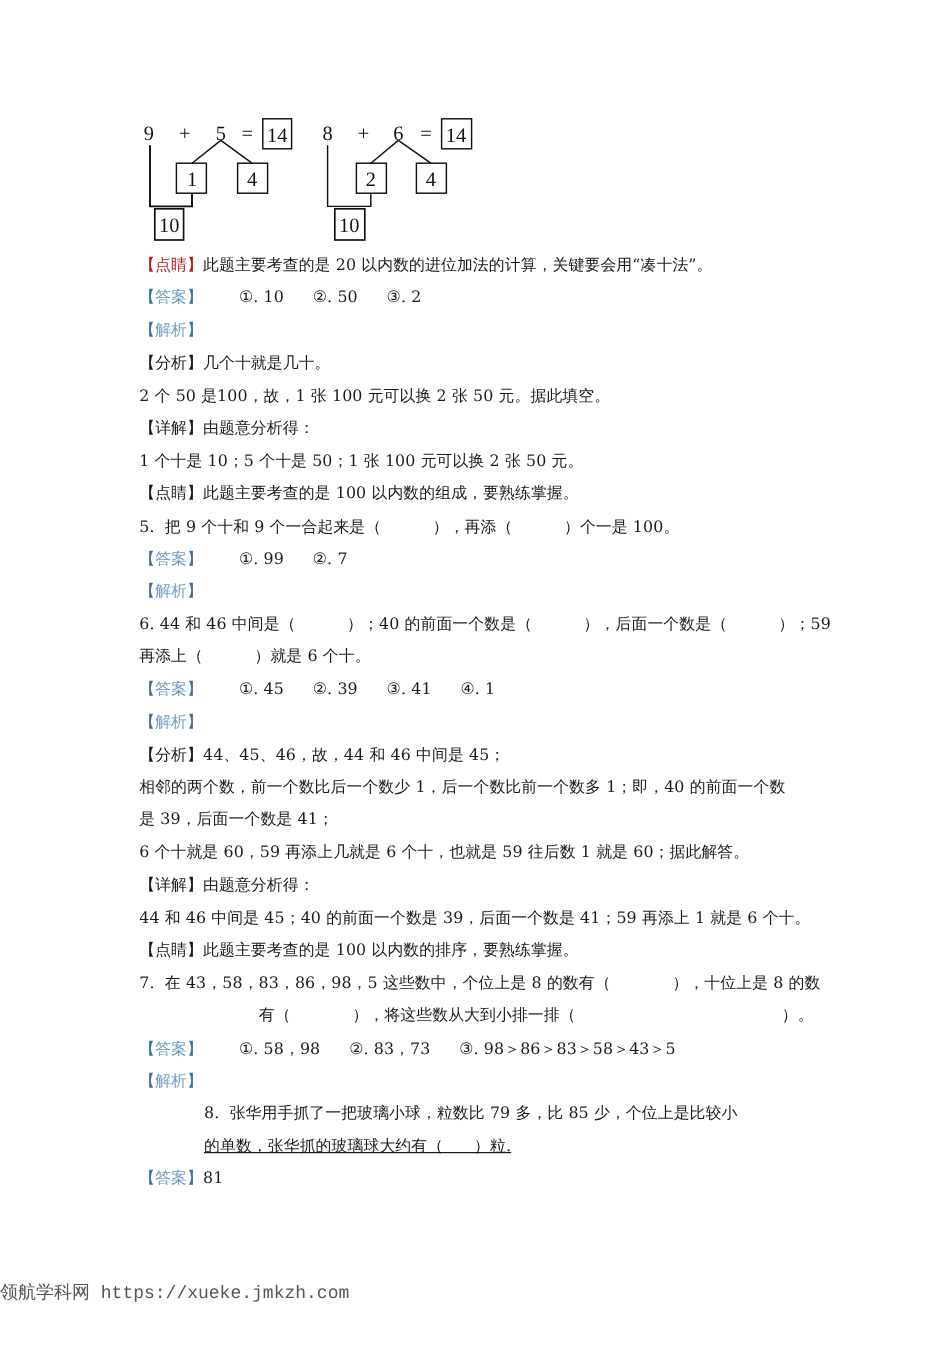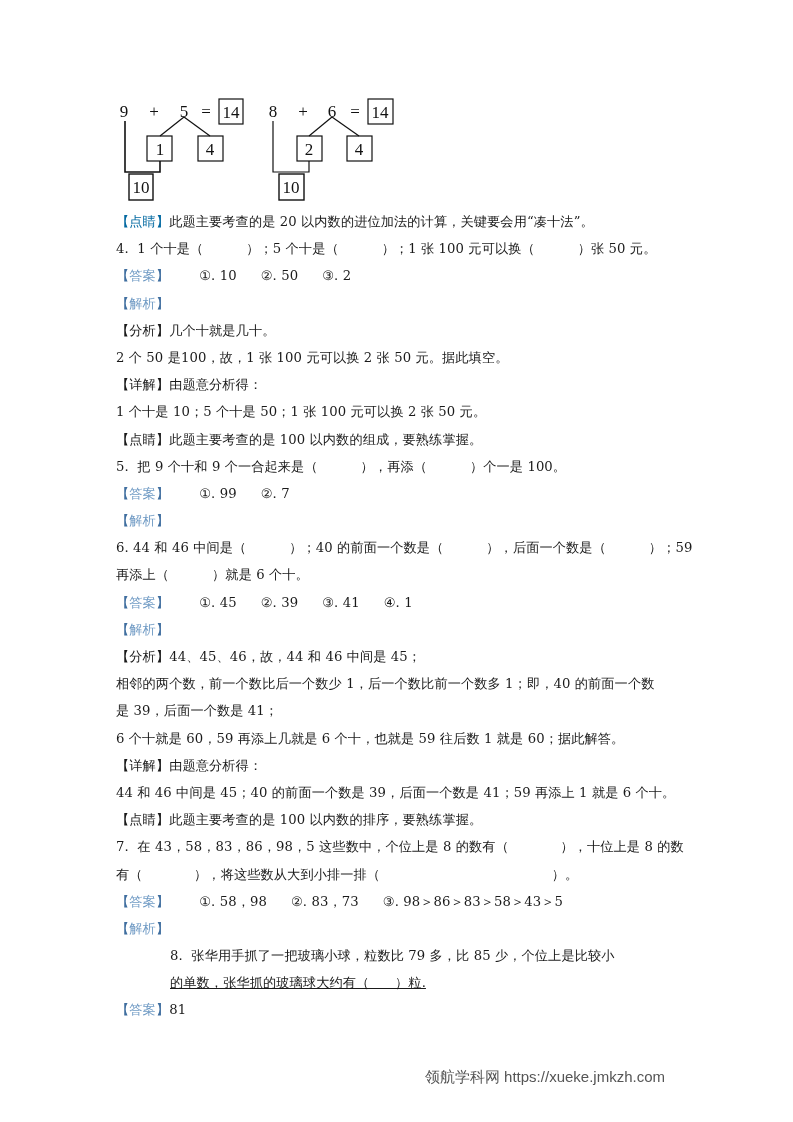--- a/index.html
+++ b/index.html
@@ -5,25 +5,25 @@
   html, body { margin: 0; padding: 0; background: #ffffff; }
   body { width: 793px; height: 1122px; position: relative; overflow: hidden;
          font-family: "DejaVu Serif", "Liberation Serif", serif; color: #1a1a1a; }
   .diagram { position: absolute; left: 100px; top: 90px; width: 320px; height: 120px; }
   .diagram svg text { font-family: "Liberation Serif", "DejaVu Serif", serif; font-size: 17px; fill: #111; }
   .content { position: absolute; left: 116px; top: 208px; width: 562px; }
   .line { height: 27.2px; line-height: 27.2px; font-size: 13.2px; white-space: nowrap; letter-spacing: 0.1px; }
   .line.indent { padding-left: 54px; }
   .tag-blue { color: #6f9ac4; }
   .tag-blue .br { color: #3f6e9f; }
-  .tag-black { color: #0369a1; }
+  .tag-black { color: #b91c1c; }
   .ans-gap { display: inline-block; width: 30px; }
   .ans-item { display: inline-block; margin-right: 24px; text-align: right; }
-  .footer { position: absolute; left: 0; width: 665px; top: 1068px; text-align: right;
-            font-family: Liberation Sans, sans-serif; font-size: 15px; color: #555; }
+  .footer { position: absolute; left: 0; width: 665px; top: 1068px; text-align: left;
+            font-family: Liberation Mono, monospace; font-size: 15px; color: #555; }
 </style>
 </head>
 <body>
 
 <div class="diagram">
   <svg width="320" height="120" viewBox="100 90 320 120" xmlns="http://www.w3.org/2000/svg">
     <g stroke="#111" stroke-width="1.2" fill="none">
       <line x1="184" y1="117" x2="160" y2="136"></line>
       <line x1="184" y1="117" x2="210" y2="136"></line>
       <rect x="219" y="99" width="24" height="25"></rect>
@@ -64,21 +64,20 @@
     </g>
   </svg>
 </div>
 
 <div class="content">
 
   <div class="line">
     <span class="tag-black"><span>【</span><span>点睛</span><span>】</span></span><span>此题主要考查的是 20 以内数的进位加法的计算，关键要会用“凑十法”。</span>
   </div>
 
-  <div class="line" style="white-space:pre;">4.  1 个十是（          ）；5 个十是（          ）；1 张 100 元可以换（          ）张 50 元。</div>
   <div class="line">
     <span class="tag-blue"><span class="br">【</span><span>答案</span><span class="br">】</span></span><span class="ans-gap"></span><span class="ans-item">①. 10</span><span class="ans-item">②. 50</span><span class="ans-item">③. 2</span>
   </div>
   <div class="line">
     <span class="tag-blue"><span class="br">【</span><span>解析</span><span class="br">】</span></span>
   </div>
   <div class="line">
     <span><span>【</span><span>分析</span><span>】</span></span><span>几个十就是几十。</span>
   </div>
   <div class="line">2 个 50 是100，故，1 张 100 元可以换 2 张 50 元。据此填空。</div>
@@ -114,21 +113,21 @@
   <div class="line">6 个十就是 60，59 再添上几就是 6 个十，也就是 59 往后数 1 就是 60；据此解答。</div>
   <div class="line">
     <span><span>【</span><span>详解</span><span>】</span></span><span>由题意分析得：</span>
   </div>
   <div class="line">44 和 46 中间是 45；40 的前面一个数是 39，后面一个数是 41；59 再添上 1 就是 6 个十。</div>
   <div class="line">
     <span><span>【</span><span>点睛</span><span>】</span></span><span>此题主要考查的是 100 以内数的排序，要熟练掌握。</span>
   </div>
 
   <div class="line" style="white-space:pre;">7.  在 43，58，83，86，98，5 这些数中，个位上是 8 的数有（            ），十位上是 8 的数</div>
-  <div class="line" style="white-space:pre;">有（            ），将这些数从大到小排一排（                                        ）。</div>
+  <div class="line" style="white-space:pre;text-align:right;">有（            ），将这些数从大到小排一排（                                        ）。</div>
   <div class="line">
     <span class="tag-blue"><span class="br">【</span><span>答案</span><span class="br">】</span></span><span class="ans-gap"></span><span class="ans-item">①. 58，98</span><span class="ans-item">②. 83，73</span><span class="ans-item">③. 98＞86＞83＞58＞43＞5</span>
   </div>
   <div class="line">
     <span class="tag-blue"><span class="br">【</span><span>解析</span><span class="br">】</span></span>
   </div>
 
   <div class="line indent" style="white-space:pre;">8.  张华用手抓了一把玻璃小球，粒数比 79 多，比 85 少，个位上是比较小</div>
   <div class="line indent" style="white-space:pre;text-decoration:underline;">的单数，张华抓的玻璃球大约有（      ）粒.</div>
   <div class="line">

